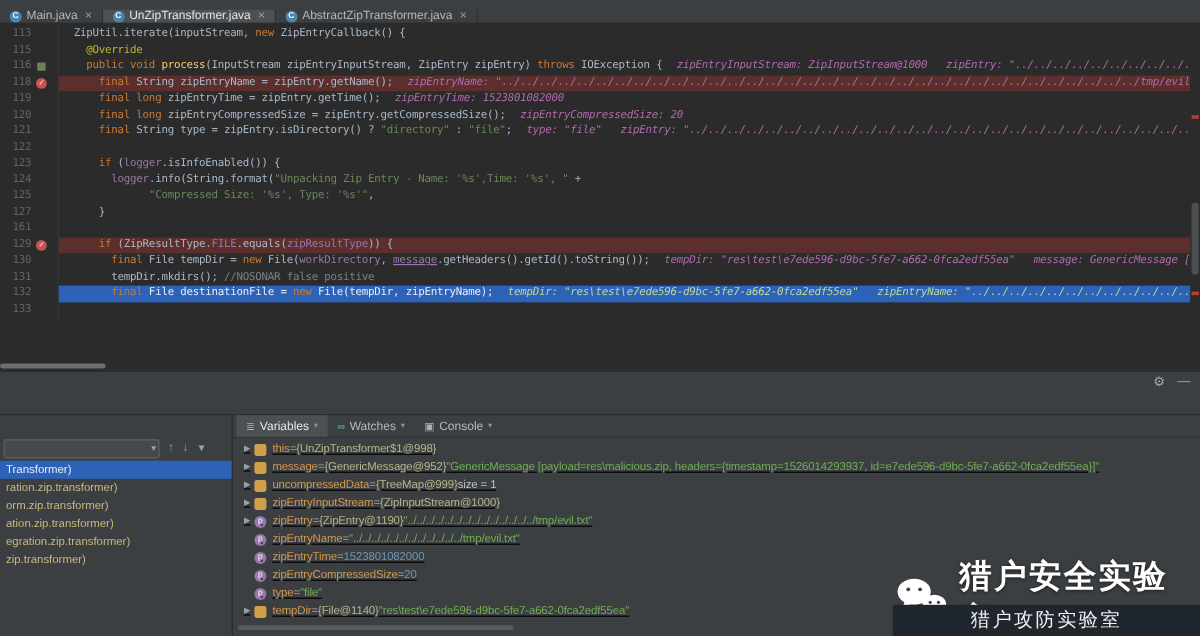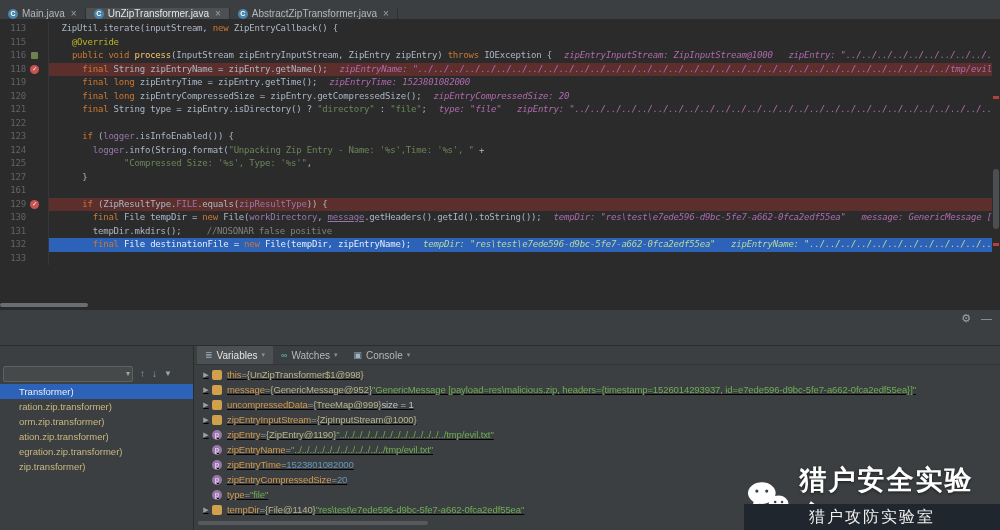--- a/index.html
+++ b/index.html
@@ -24,21 +24,21 @@
   .gut{flex:0 0 48px;display:flex;border-right:1px solid #35373a;color:#606366;}
   .lnum{flex:0 0 26px;text-align:right;}
   .gslot{flex:1;position:relative;}
   .bpdot{position:absolute;left:4px;top:2px;width:9px;height:9px;border-radius:50%;
     background:#c75450;color:#fff;font-size:7px;line-height:9px;text-align:center;}
   .gmark{position:absolute;left:5px;top:3px;width:7px;height:7px;background:#6f8152;border-radius:1px;}
   .ecode{flex:1;padding-left:2px;overflow:hidden;}
   .bg-red  .ecode{background:#5c2f2d;}
   .bg-blue .ecode{background:#2c62b8;}
   .bg-blue .seg-d{color:#e6edf7;}
-  .seg-d{color:#a9b7c6;} .seg-k{color:#cc7832;} .seg-s{color:#6a8759;} .seg-c{color:#808080;margin-left:20px;}
+  .seg-d{color:#a9b7c6;} .seg-k{color:#cc7832;} .seg-s{color:#6a8759;} .seg-c{color:#808080;}
   .seg-a{color:#bbb529;} .seg-m{color:#ffc66d;} .seg-f{color:#9876aa;}
   .seg-u{color:#9876aa;text-decoration:underline;}
   .hint{color:#b069ad;font-style:italic;margin-left:12px;}
   .hint.light{color:#b9d79d;}
 
   .vscroll{position:absolute;top:0;right:0;width:8px;bottom:0;background:#2b2b2b;}
   .vthumb{position:absolute;top:150px;right:1px;width:6px;height:60px;background:#585c5f;border-radius:3px;opacity:.75;}
   .mark{position:absolute;right:1px;width:6px;height:3px;background:#b3403c;}
   .m1{top:77px;} .m2{top:224px;}
   .hscroll{position:absolute;left:0;bottom:1px;height:5px;right:8px;}
@@ -53,21 +53,21 @@
   .debug{position:absolute;top:345px;left:0;right:0;bottom:0;background:#3c3f41;
     border-top:1px solid #2a2c2e;display:flex;}
   .frames{flex:0 0 193px;border-right:1px solid #2a2c2e;position:relative;}
   .frames-toolbar{position:absolute;top:20px;left:3px;right:3px;height:16px;display:flex;
     align-items:center;gap:7px;}
   .combo{width:128px;height:14px;background:#45494a;border:1px solid #5e6162;border-radius:2px;position:relative;}
   .combo .chev{position:absolute;right:2px;top:0;font-size:8px;color:#9fa4a8;line-height:13px;}
   .ftool{color:#7ba3d0;font-size:10px;line-height:14px;}
   .funnel{color:#9aa7b0;font-size:8px;}
   .frame-list{position:absolute;top:38px;left:0;right:0;bottom:0;font-size:9.5px;}
-  .frow{height:15px;line-height:15px;color:#c9b97f;padding-left:19px;white-space:nowrap;overflow:hidden;}
+  .frow{height:15px;line-height:15px;color:#c9b97f;padding-left:5px;white-space:nowrap;overflow:hidden;}
   .frow.sel{background:#2c62b8;color:#e8eef7;}
 
   .vars{flex:1;position:relative;}
   .dtabs{height:18px;display:flex;border-bottom:1px solid #323537;padding-left:3px;}
   .dtab{display:flex;align-items:center;gap:4px;padding:0 8px;font-size:10px;color:#b4b8bb;}
   .dtab.active{background:#4c5052;color:#e3e5e7;}
   .dchev{font-size:7px;color:#8a8f93;}
   .ti{font-size:9px;}
   .ti-variables{color:#9fb3c4;} .ti-watches{color:#4ea6a0;font-weight:bold;} .ti-console{color:#9fb3c4;}
   .var-list{position:absolute;top:21px;left:0;right:0;bottom:0;font-size:9.5px;letter-spacing:-0.1px;text-decoration:underline;}

